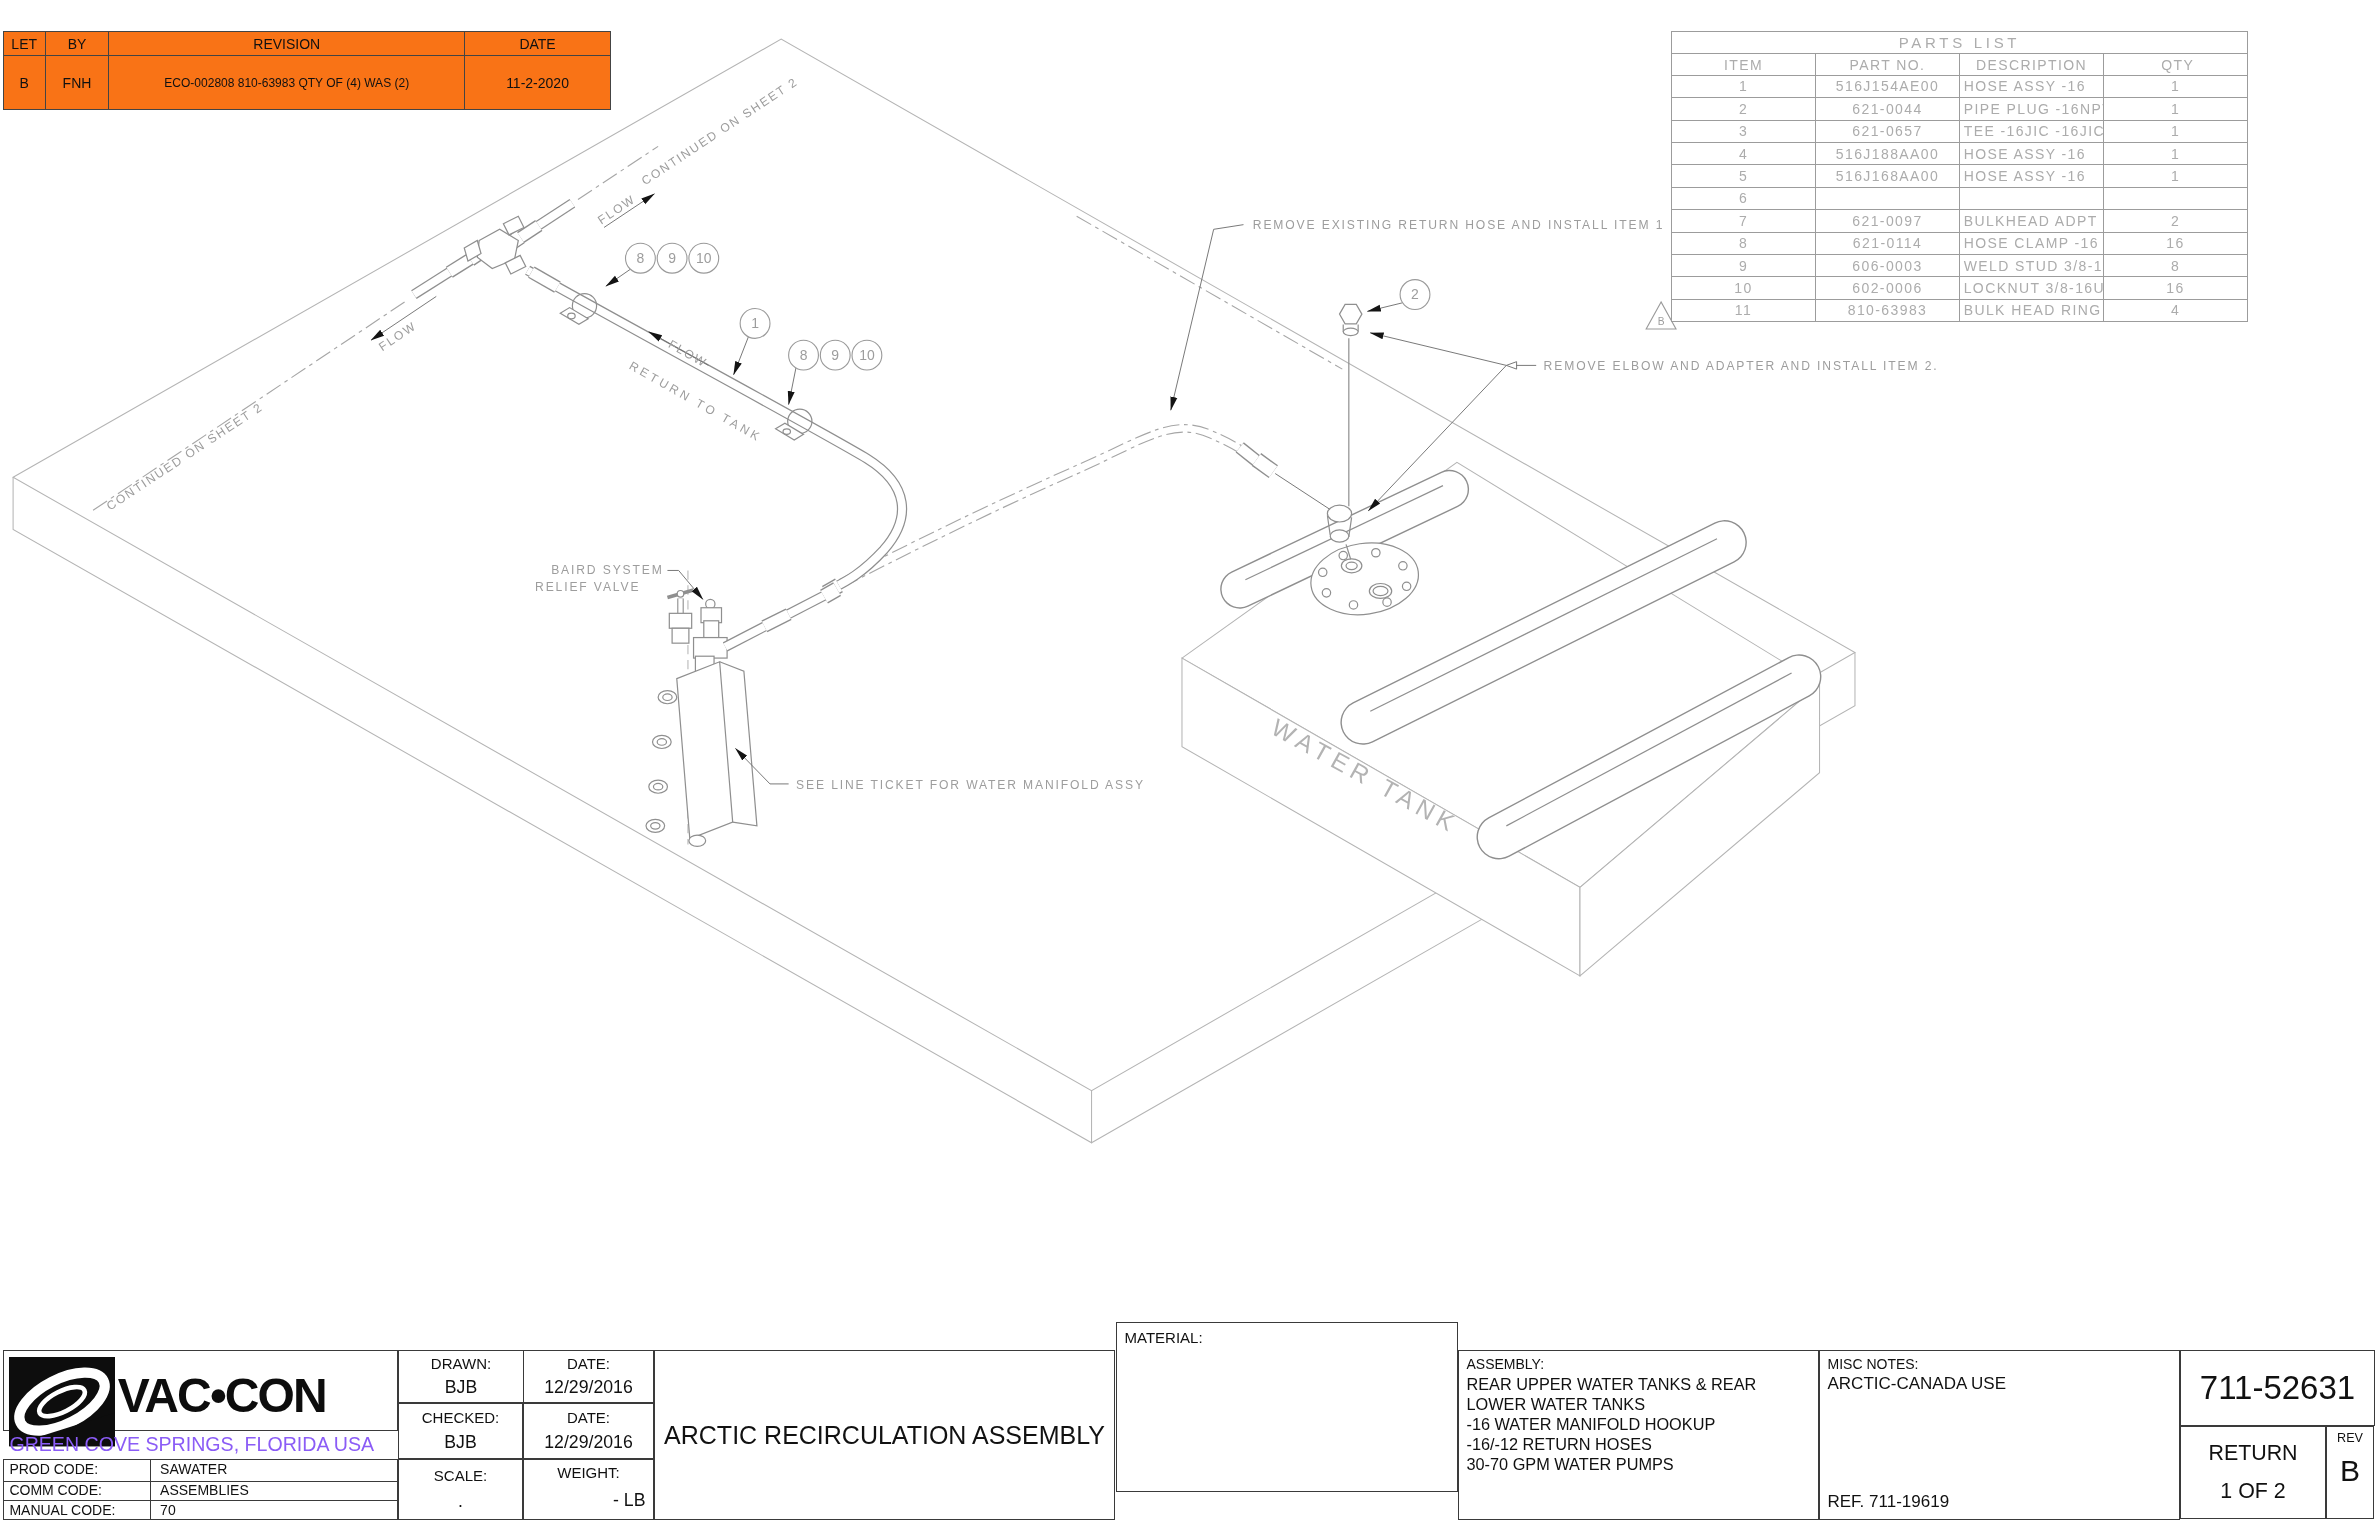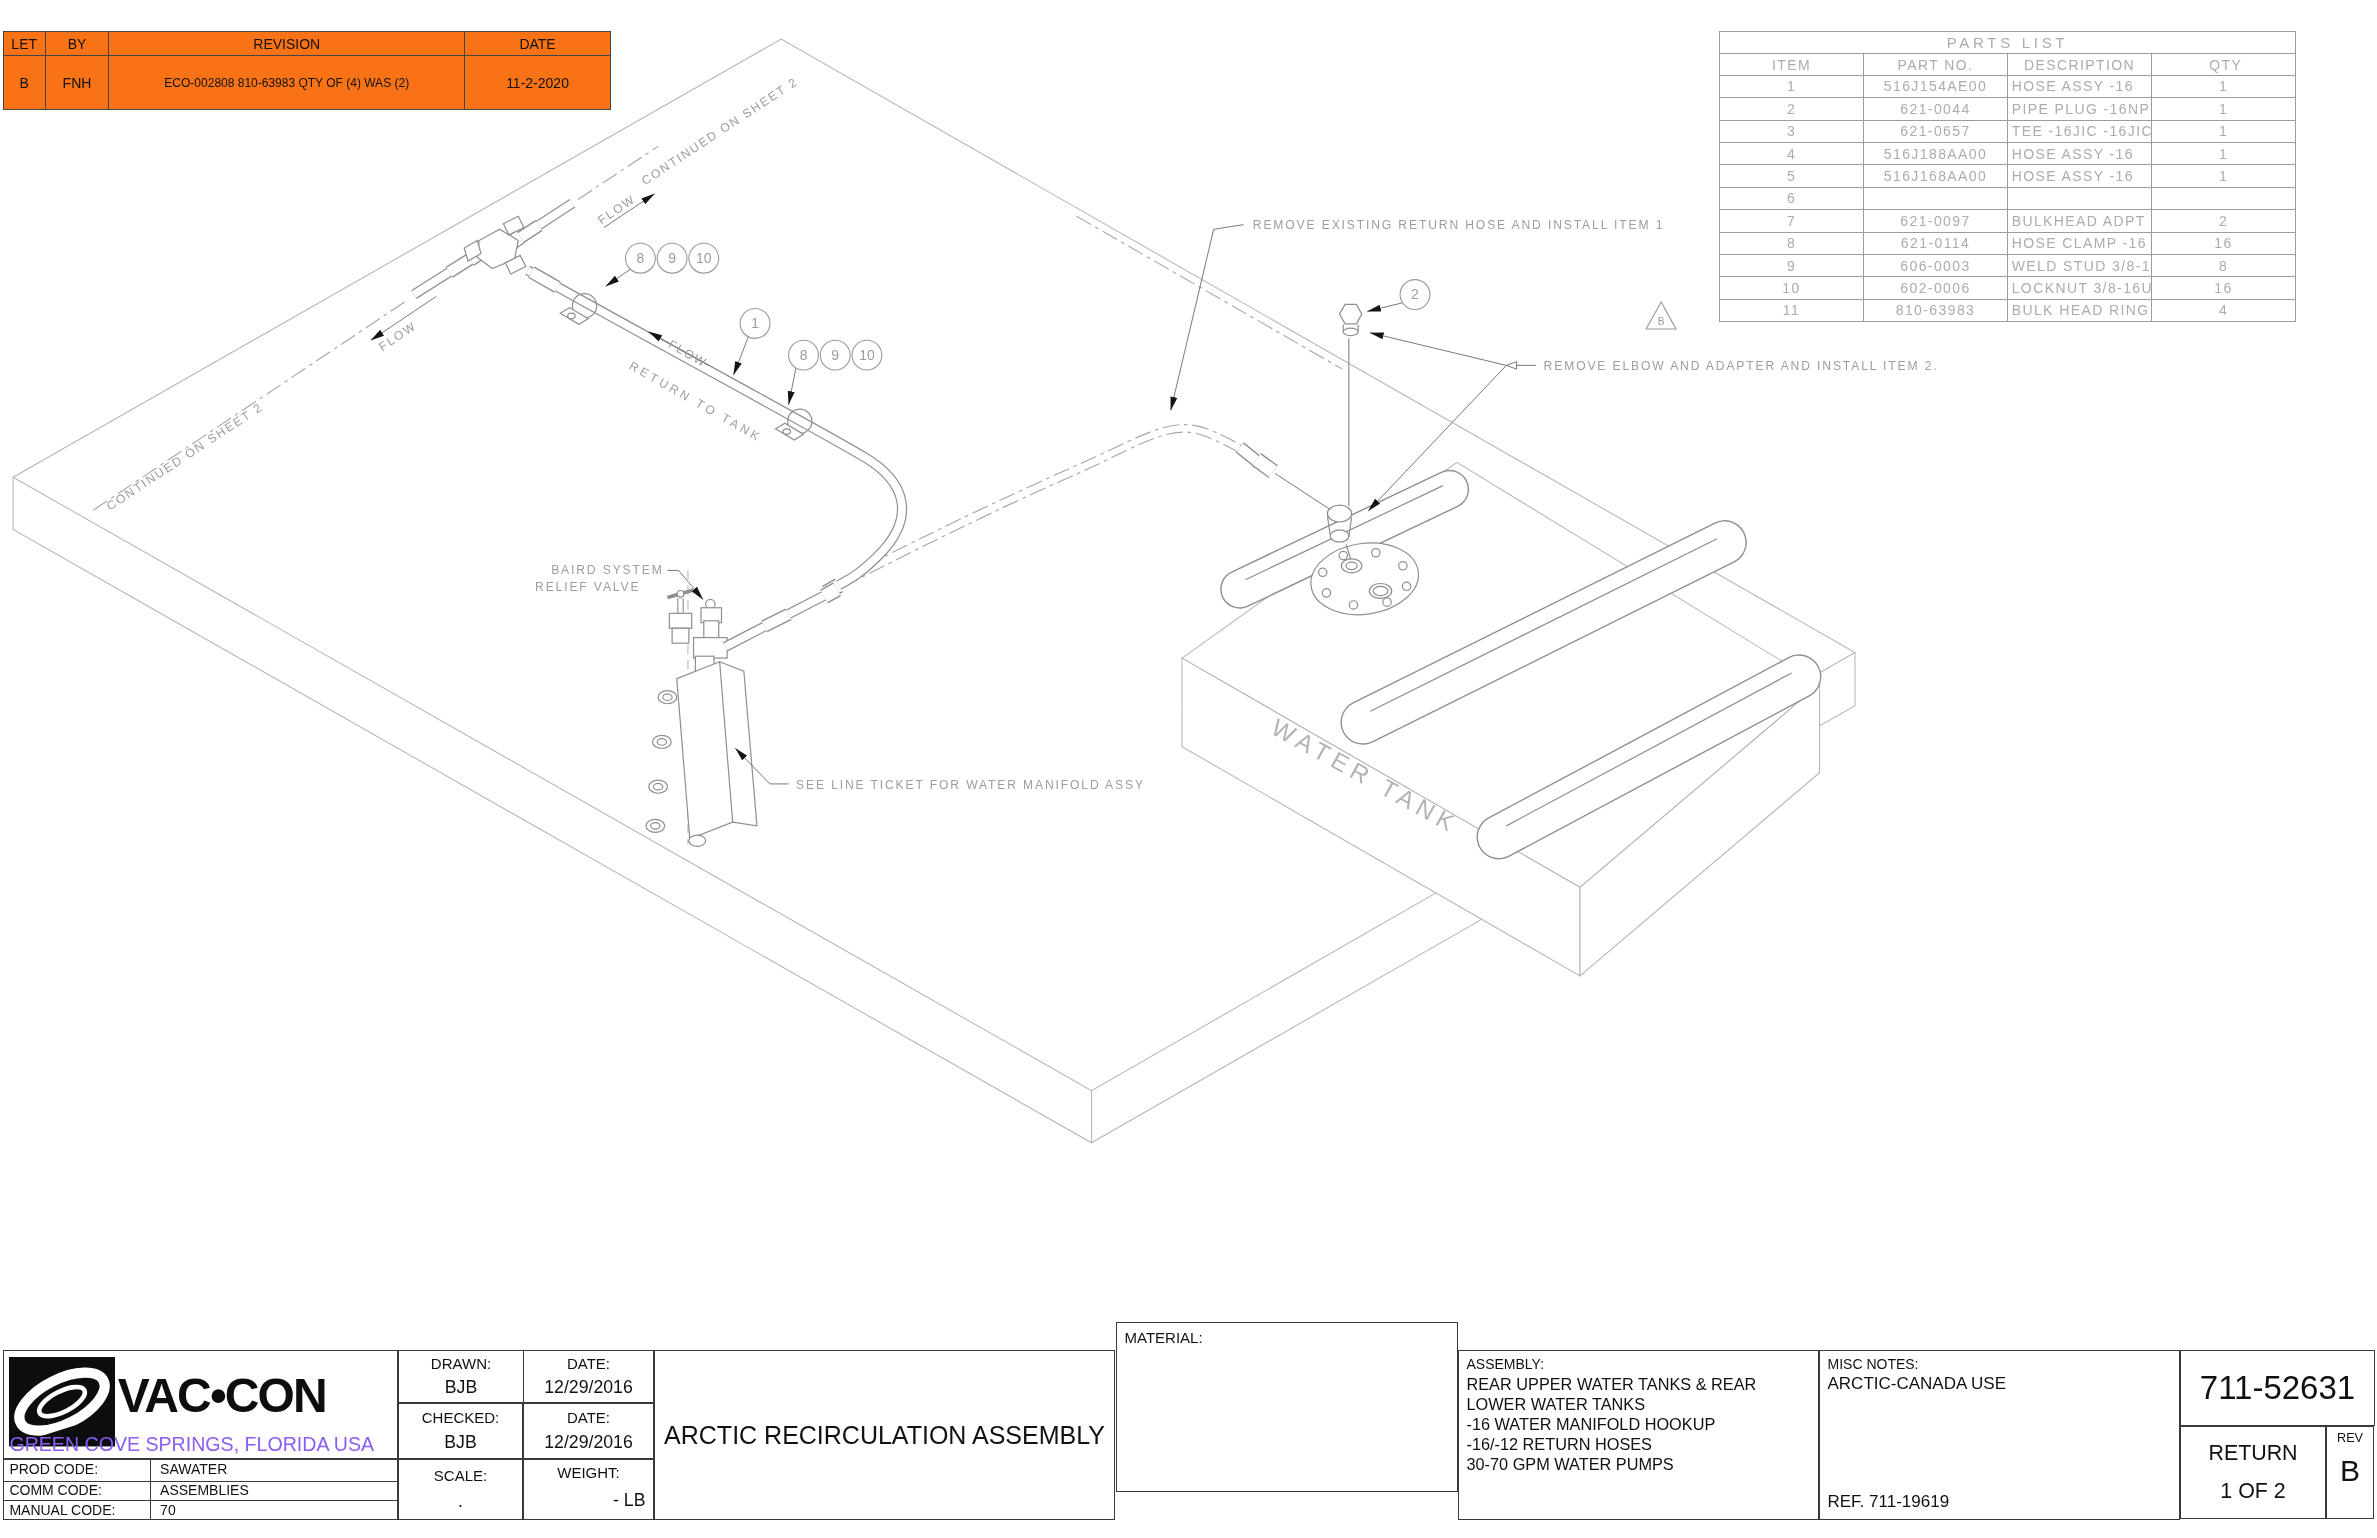--- a/index.html
+++ b/index.html
@@ -283,21 +283,21 @@
   </tr>
   <tr style="height:54px;">
     <td>B</td>
     <td>FNH</td>
     <td style="font-size:12px;">ECO-002808  810-63983 QTY OF (4) WAS (2)</td>
     <td>11-2-2020</td>
   </tr>
 </tbody>
   </table>
 
-<table class="cadtable abs" style="left:1671px;top:31px;width:577px;margin-left:48px;">
+<table class="cadtable abs" style="left:1671px;top:31px;width:577px;">
   <tbody>
       <tr style="height:22.4px;">
         <td class="ttl" colspan="4">PARTS LIST</td>
       </tr>
   <tr style="height:21.4px;">
     <td class="c" style="width:41px;">ITEM</td>
     <td class="c" style="width:142px;">PART NO.</td>
     <td class="c" style="width:475px;">DESCRIPTION</td>
     <td class="c" style="width:40px;padding-left:8px;">QTY</td>
   </tr>
@@ -365,21 +365,21 @@
         <td class="c">11</td>
         <td class="c">810-63983</td>
         <td>BULK HEAD RING</td>
         <td class="c">4</td>
       </tr>
 </tbody>
   </table>
 
 <div>
 
-  <div class="tb" style="left:2.8px;top:1350px;width:395px;height:109px;">
+  <div class="tb" style="left:2.8px;top:1350px;width:395px;height:81px;">
     <svg class="abs" style="left:5.6px;top:5.6px;" width="106" height="93" viewBox="0 0 114 100">
       <rect x="0" y="0" width="114" height="96" fill="#0d0d0d"></rect>
       <ellipse cx="57" cy="48" rx="50" ry="24" transform="rotate(-27 57 48)" fill="none" stroke="#fff" stroke-width="11"></ellipse>
       <ellipse cx="57" cy="48" rx="27" ry="11" transform="rotate(-27 57 48)" fill="none" stroke="#fff" stroke-width="5"></ellipse>
       <polygon points="0,96 114,60 114,96" fill="#0d0d0d"></polygon>
     </svg>
     <div class="abs" style="left:114px;top:17px;font-size:48px;font-weight:bold;letter-spacing:-1.9px;color:#0d0d0d;">VAC•CON</div>
     <div class="abs" style="left:5.6px;top:82px;font-size:19.6px;color:#8b5cf6;white-space:nowrap;text-align:center;">GREEN COVE SPRINGS, FLORIDA USA</div>
   </div>
 

